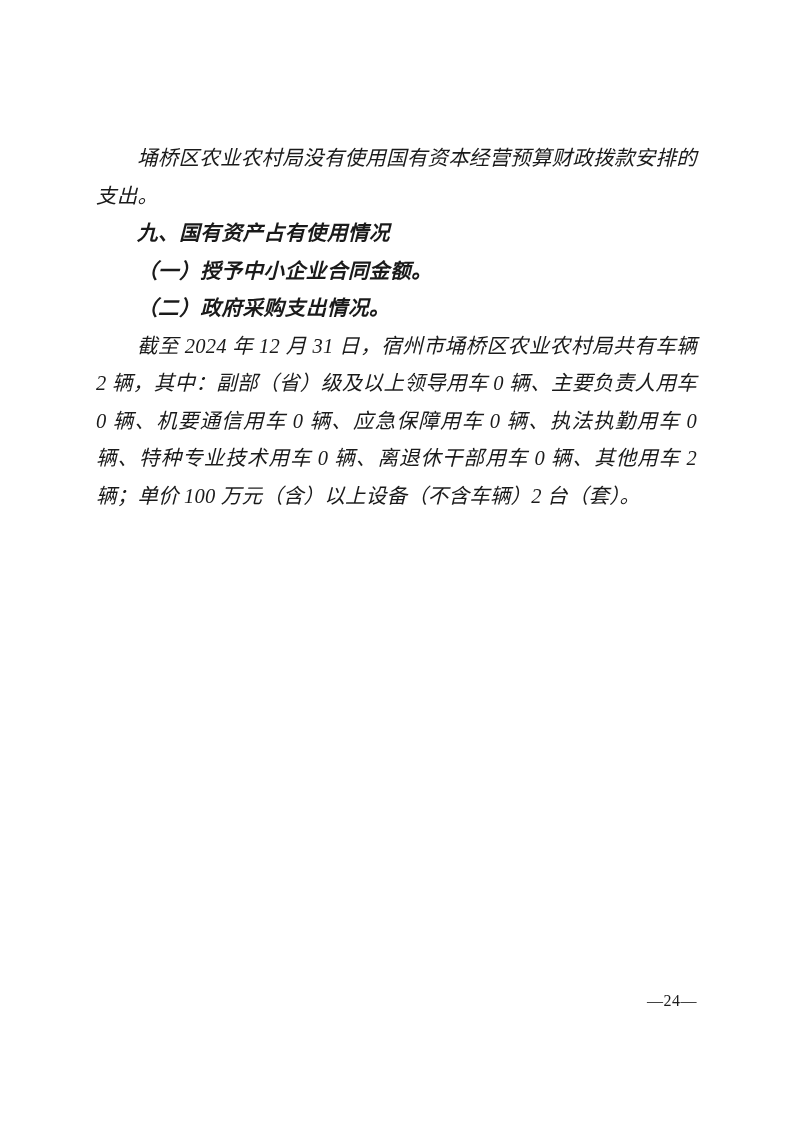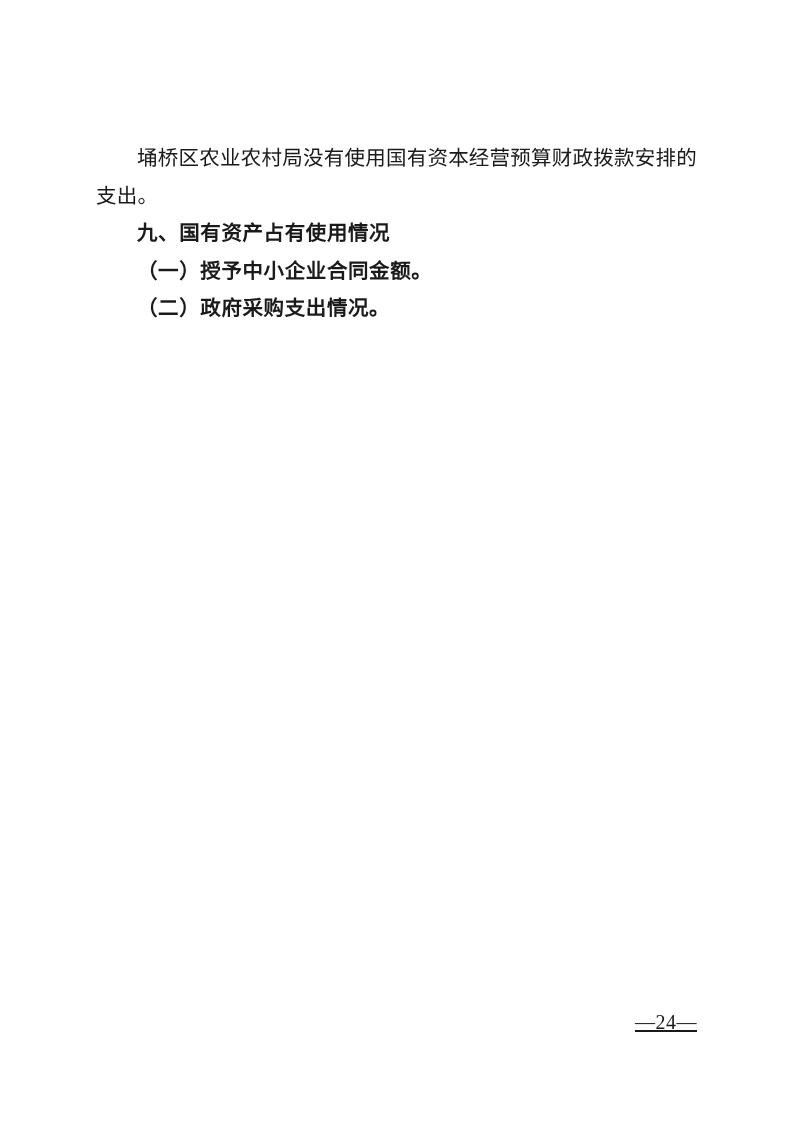--- a/index.html
+++ b/index.html
@@ -25,55 +25,56 @@
   .doc-body {
     width: 601px;
   }
   p {
     margin: 0;
     font-size: 20.5px;
     line-height: 37.5px;
     text-align: justify;
     text-justify: inter-ideograph;
     letter-spacing: 0.2px;
+    font-style: italic;
   }
   p.indent {
     text-indent: 2em;
   }
   p.heading {
     text-indent: 2em;
     font-weight: bold;
     font-family: "Liberation Serif", "DejaVu Serif", serif;
     letter-spacing: 0.6px;
   }
   .page-number {
     position: absolute;
     right: 96px;
-    bottom: 88px;
-    font-size: 20px;
+    bottom: 112px;
+    font-size: 16px;
     font-family: "Liberation Serif", "DejaVu Serif", serif;
     color: #1a1a1a;
     letter-spacing: 0.5px;
-    text-decoration: underline;
   }
 </style>
 </head>
 <body>
 
 <div class="page">
   <div class="doc-body">
 
     <p class="indent">埇桥区农业农村局没有使用国有资本经营预算财政拨款安排的支出。</p>
 
     <p class="heading">九、国有资产占有使用情况</p>
 
     <p class="heading">（一）授予中小企业合同金额。</p>
 
 
     <p class="heading">（二）政府采购支出情况。</p>
 
 
 
+    <p class="indent">截至 2024 年 12 月 31 日，宿州市埇桥区农业农村局共有车辆 2 辆，其中：副部（省）级及以上领导用车 0 辆、主要负责人用车 0 辆、机要通信用车 0 辆、应急保障用车 0 辆、执法执勤用车 0 辆、特种专业技术用车 0 辆、离退休干部用车 0 辆、其他用车 2 辆；单价 100 万元（含）以上设备（不含车辆）2 台（套）。</p>
 
   </div>
 
   <div class="page-number">—24—</div>
 </div>
 
 </body></html>

